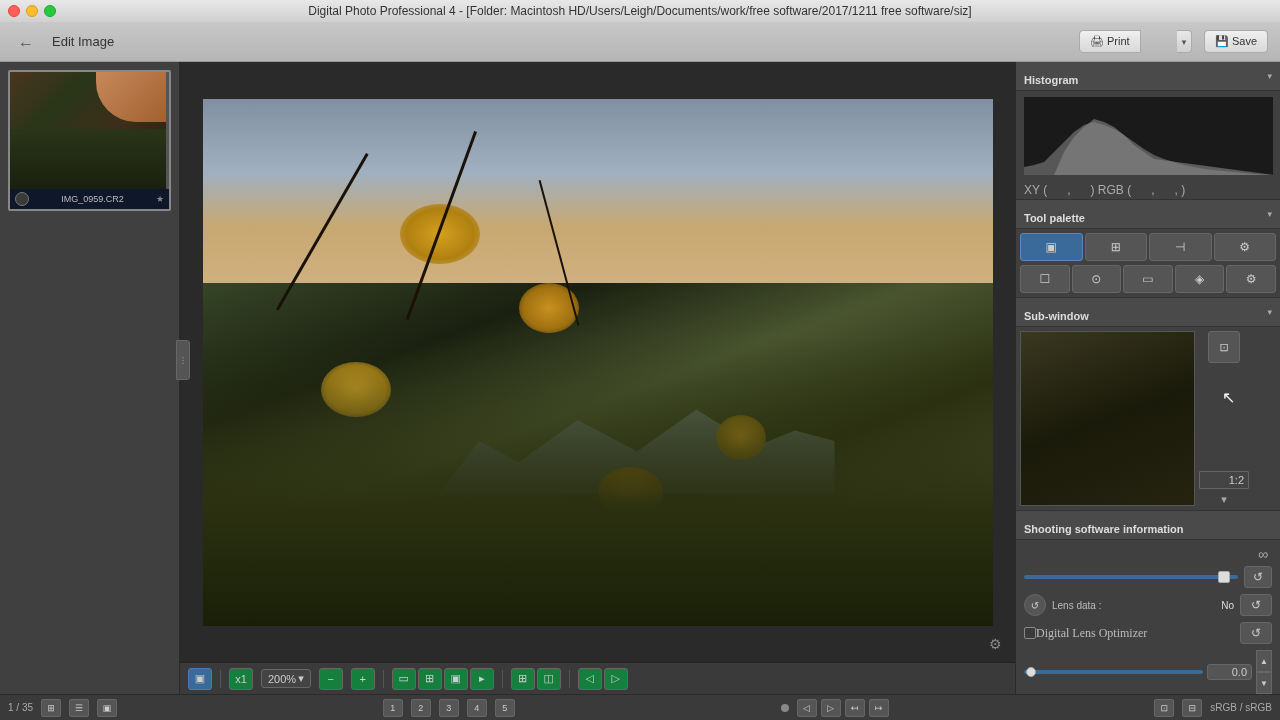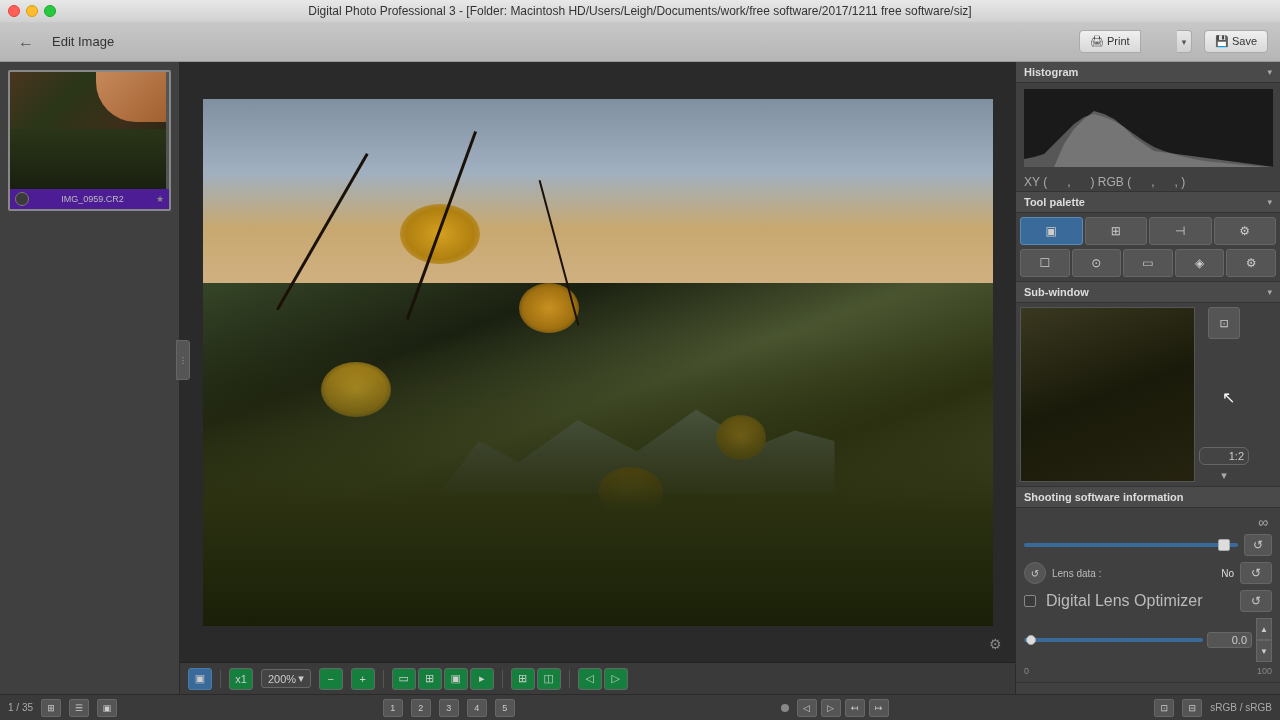--- a/index.html
+++ b/index.html
@@ -149,21 +149,21 @@
       position: absolute;
       bottom: 0; left: 0;
       width: 100%; height: 60px;
       background: linear-gradient(to top, #1a2010, #2a3518);
     }
     .thumb-bottom-row {
       display: flex;
       align-items: center;
       justify-content: space-between;
       padding: 3px 5px;
-      background: #4c1d95;
+      background: #0f172a;
     }
     .thumb-circle {
       width: 14px; height: 14px;
       border: 1px solid #777;
       border-radius: 50%;
       background: #3a3a3a;
     }
     .thumb-filename {
       font-size: 9px;
       color: #bbb;
@@ -325,20 +325,21 @@
       padding: 4px 8px;
       background: #4a4a4a;
       border-bottom: 1px solid #333;
       cursor: pointer;
       user-select: none;
     }
     .section-title {
       font-size: 11px;
       color: #ddd;
       font-weight: 600;
+      margin-top: 8px;
     }
     .section-arrow {
       font-size: 9px;
       color: #aaa;
     }
 
     
     #histogram-section {
       border-bottom: 1px solid #333;
     }
@@ -431,21 +432,21 @@
       display: flex;
       align-items: center;
       justify-content: center;
       cursor: pointer;
       font-size: 11px;
       color: #ccc;
     }
     .zoom-select {
       background: #444;
       border: 1px solid #666;
-      border-radius: 6px;
+      border-radius: 1px;
       color: #ccc;
       font-size: 11px;
       padding: 2px 4px;
       width: 50px;
       text-align: right;
     }
 
     
     #shooting-distance-section {
       border-bottom: 1px solid #333;
@@ -530,24 +531,25 @@
     }
     .digital-lens-row {
       display: flex;
       align-items: center;
       gap: 6px;
       margin-bottom: 6px;
     }
     .checkbox-lbl {
       display: flex;
       align-items: center;
-      gap: 10px;
-      font-size: 16px;
+      gap: 0;
+      font-size: 12px;
       color: #bbb;
       cursor: pointer;
+      font-family: Liberation Serif, serif;
     }
     .checkbox-sq {
       width: 12px; height: 12px;
       border: 1px solid #888;
       background: #3a3a3a;
       border-radius: 2px;
     }
     .value-input-group {
       display: flex;
       align-items: center;
@@ -635,21 +637,21 @@
   </style>
 </head>
 <body>
 
 <div id="titlebar">
   <div class="traffic-lights">
     <div class="traffic-light tl-red"></div>
     <div class="traffic-light tl-yellow"></div>
     <div class="traffic-light tl-green"></div>
   </div>
-  <span class="title">Digital Photo Professional 3 - [Folder: Macintosh HD/Users/Leigh/Documents/work/free software/2017/1211 free software/siz]</span>
+  <span class="title">Digital Photo Professional 4 - [Folder: Macintosh HD/Users/Leigh/Documents/work/free software/2017/1211 free software/siz]</span>
 </div>
 
 <div id="toolbar">
   <button class="back-btn">←</button>
   <span class="edit-label">Edit Image</span>
   <div class="toolbar-spacer"></div>
   <div class="print-group">
     <div class="print-main">🖨 Print</div>
     <div class="print-arrow">▾</div>
   </div>

